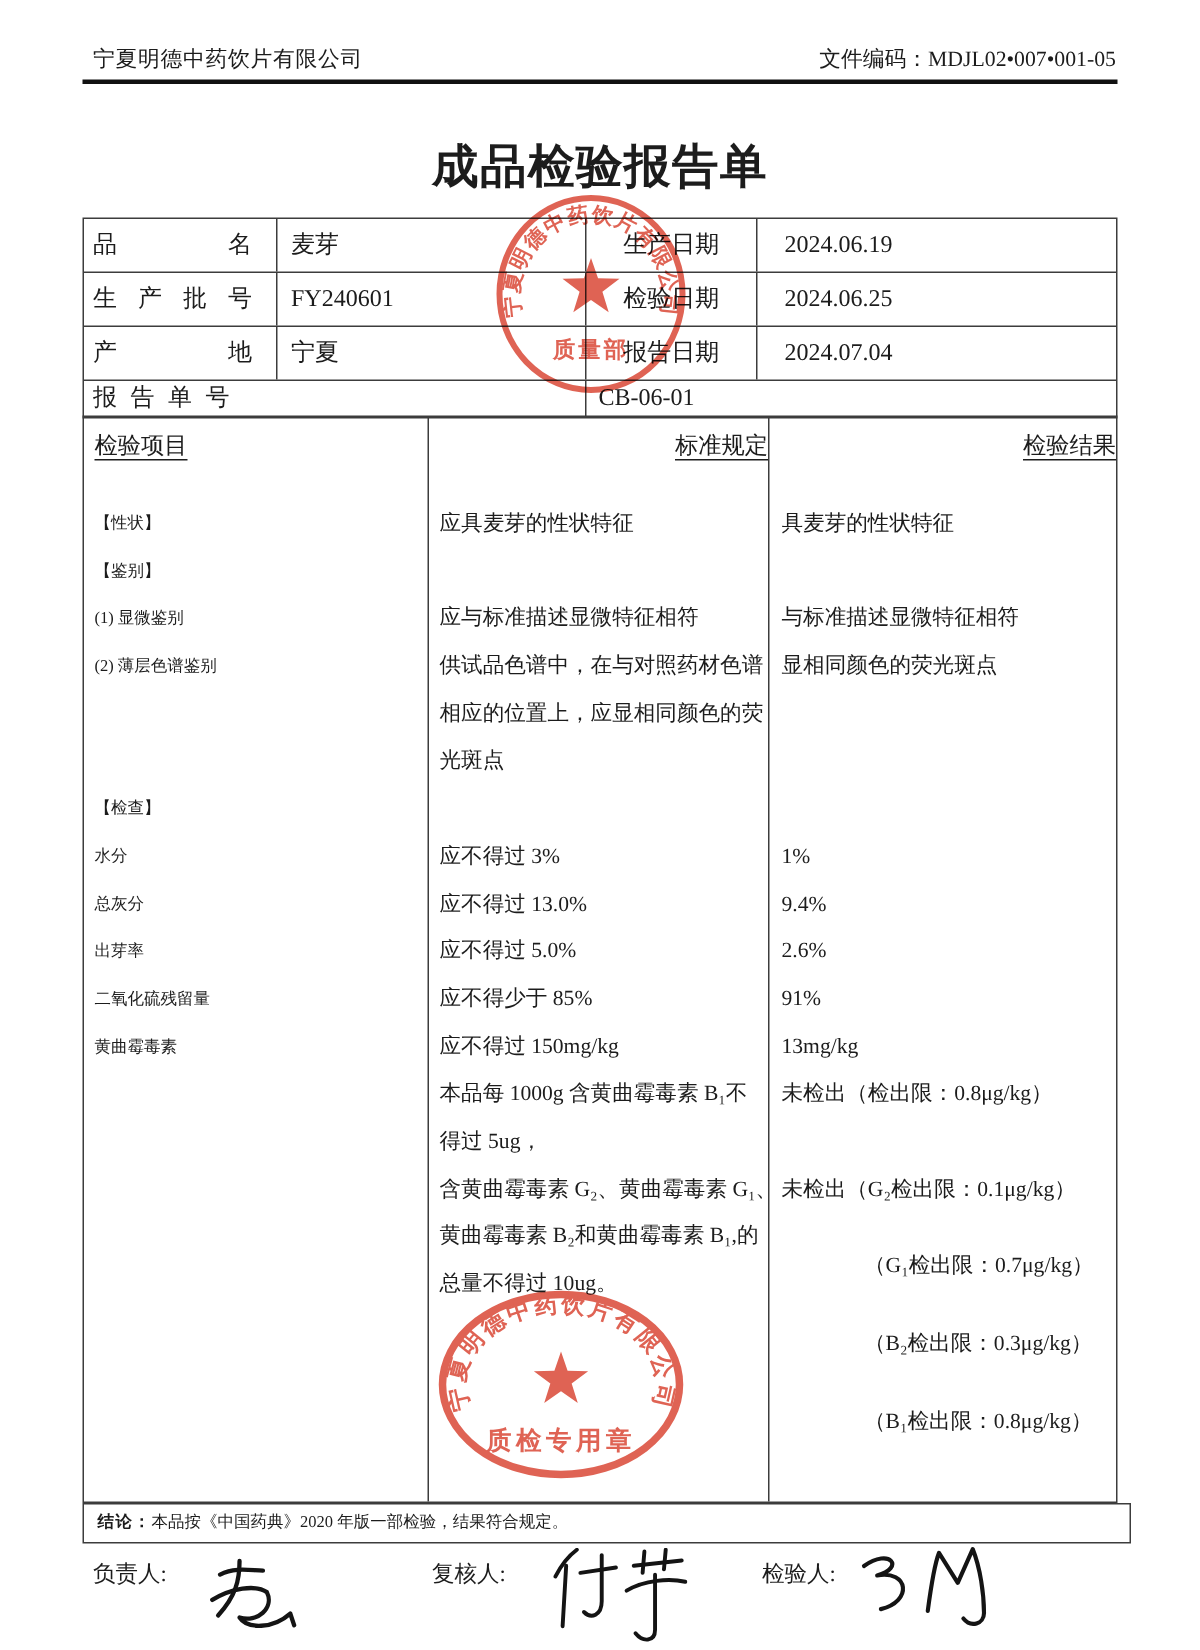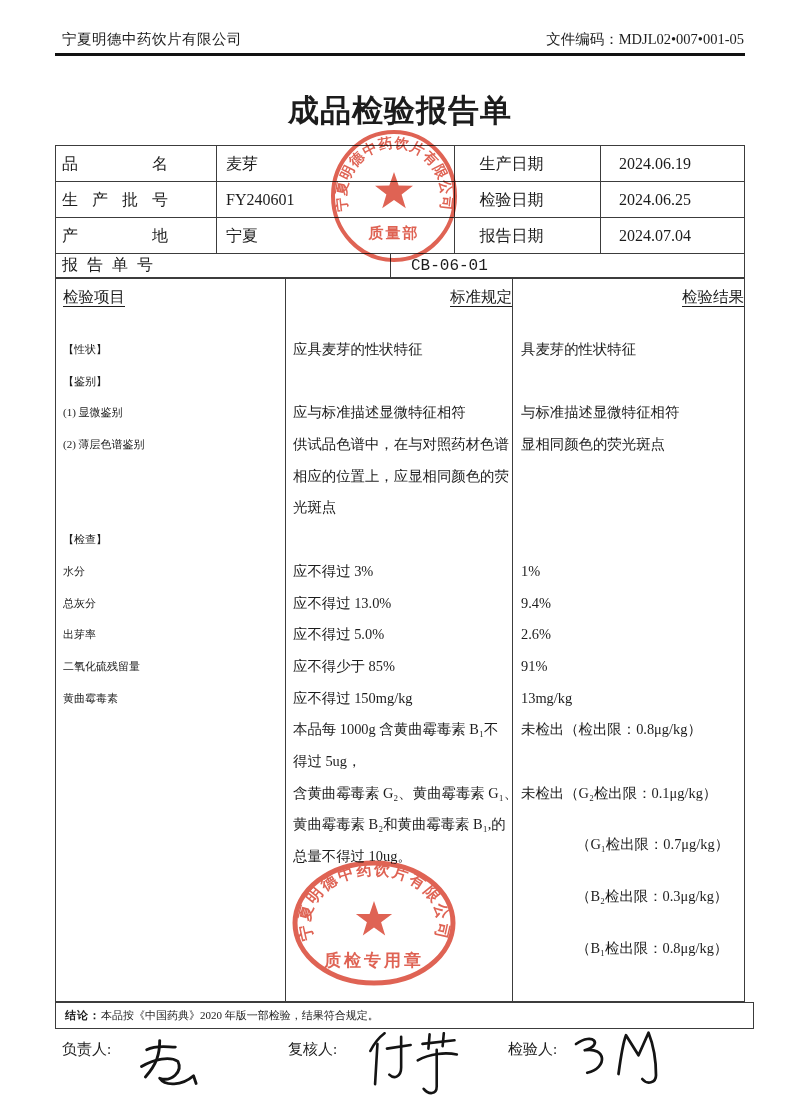--- a/index.html
+++ b/index.html
@@ -15,29 +15,29 @@
   
   .doc-title{position:absolute;left:0;top:90px;width:800px;text-align:center;
     font-size:31px;font-weight:bold;letter-spacing:1px;}
   
   .info-table{position:absolute;left:55px;top:145px;width:688px;border:1px solid #3c3c3c;background:transparent;}
   .irow{display:grid;}
   .irow + .irow{border-top:1px solid #3c3c3c;}
   .icell{box-sizing:border-box;font-size:16px;white-space:nowrap;overflow:visible;}
   .icell + .icell{border-left:1px solid #3c3c3c;}
   .r135{height:35px;line-height:35px;}
-  .r4{height:24px;line-height:24px;font-family:Liberation Mono, monospace;}
-  .cols4{grid-template-columns:128px 206px 114px 240px;gap:32px;}
+  .r4{height:24px;line-height:24px;}
+  .cols4{grid-template-columns:128px 206px 114px 240px;}
   .cols2{grid-template-columns:334px 354px;}
   .cell-label{padding:0 16px 0 6px;text-align:justify;text-align-last:justify;}
   .cell-value{padding-left:9px;}
   .cell-datelabel{text-align:center;}
   .cell-datevalue{padding-left:18px;}
   .cell-reportno{padding-left:6px;letter-spacing:9px;}
-  .cell-reportval{padding-left:20px;}
+  .cell-reportval{padding-left:8px;}
   
   .main-table{position:absolute;left:55px;top:277px;width:688px;height:723px;
     border:1px solid #3c3c3c;display:grid;grid-template-columns:229px 227px 232px;}
   .mcol{box-sizing:border-box;overflow:hidden;}
   .mcol + .mcol{border-left:1px solid #3c3c3c;}
   .mcol-header{height:56px;box-sizing:border-box;padding-top:9px;font-size:15.5px;}
   .mcol-header span{text-decoration:underline;text-underline-offset:4px;}
   .h-left{padding-left:7px;}
   .h-center{text-align:right;}
   .line{height:31.7px;line-height:31.7px;white-space:nowrap;font-size:11px;}

